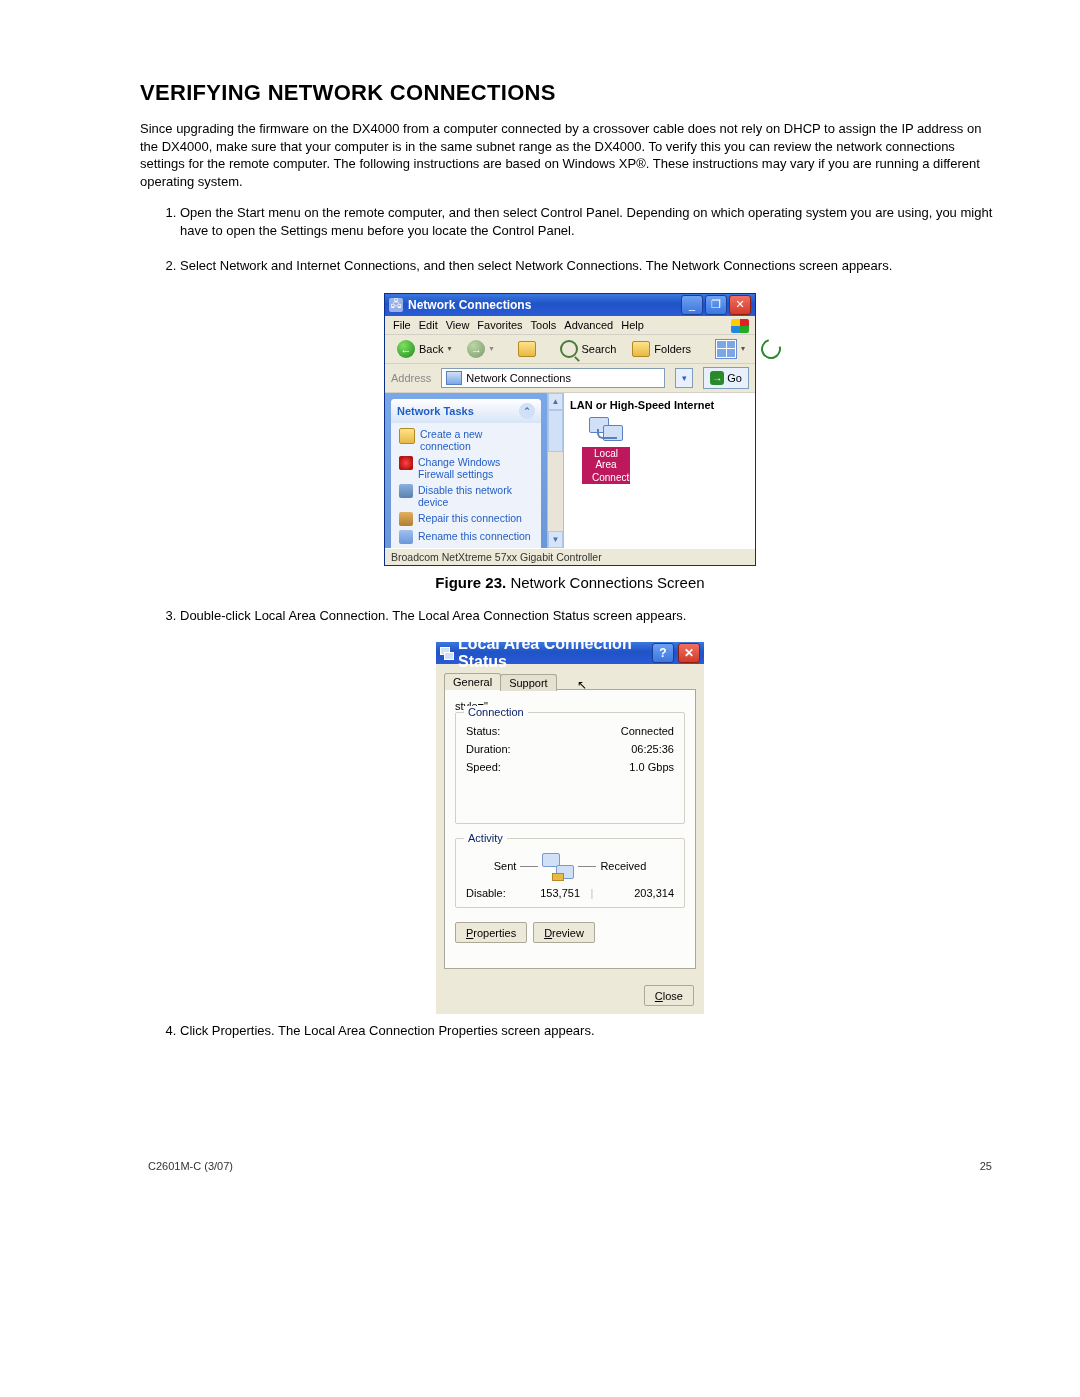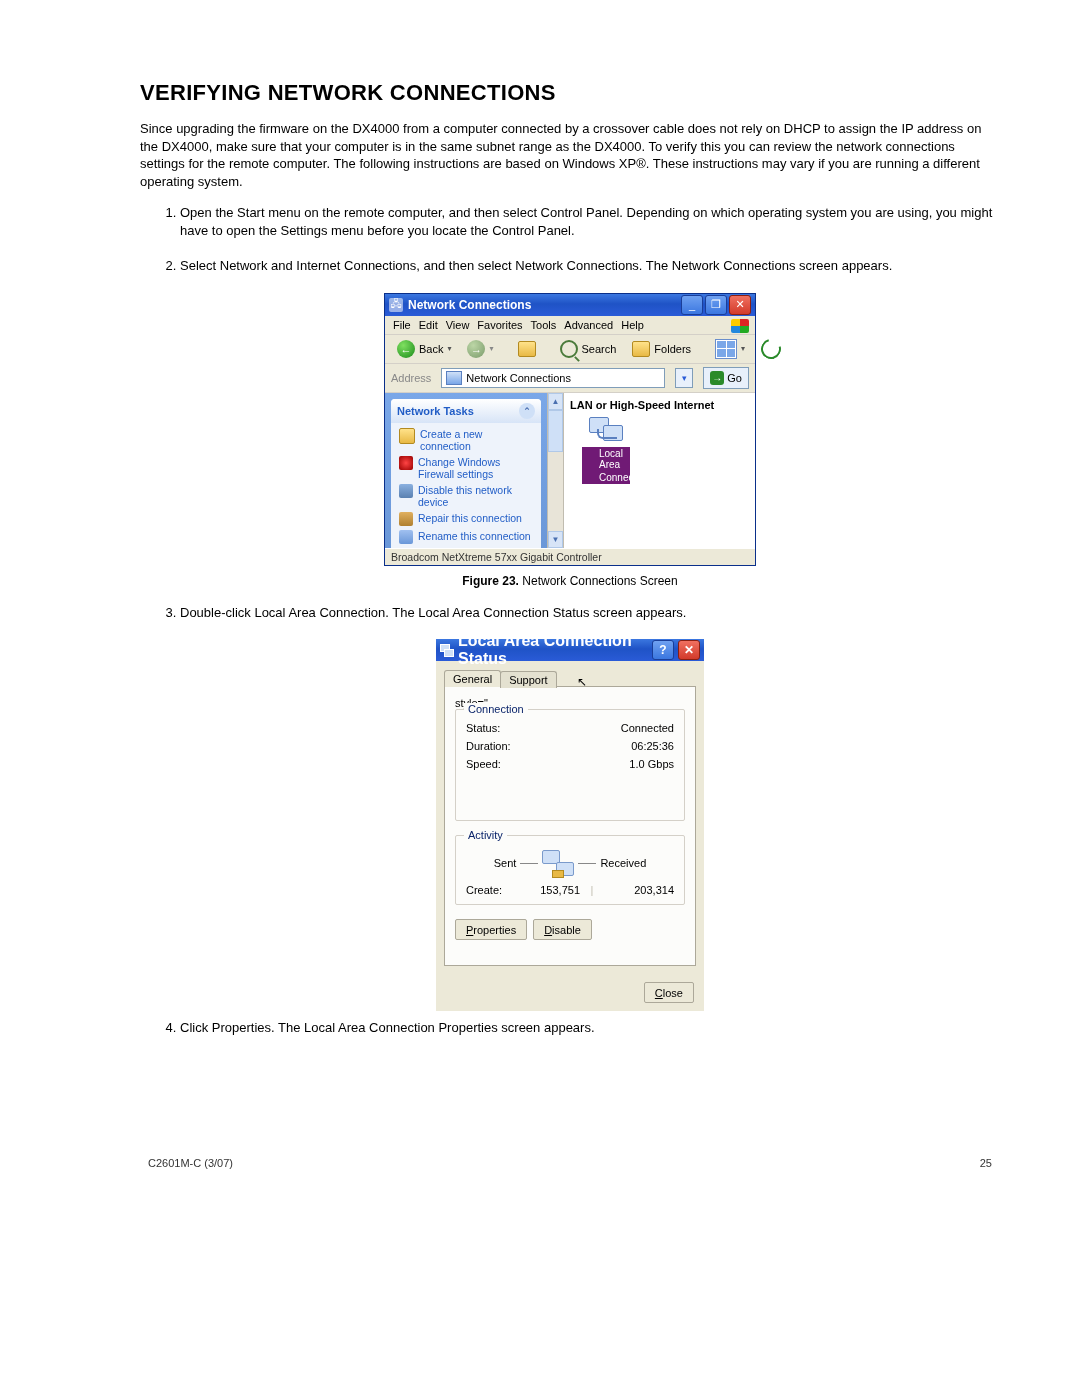--- a/index.html
+++ b/index.html
@@ -36,21 +36,21 @@
     margin-bottom: 18px;
     line-height: 1.35;
   }
   .fig-wrap {
     width: 100%;
     text-align: center;
     margin-bottom: 8px;
   }
   .fig-caption {
     text-align: center;
-    font-size: 12px;
+    font-size: 15px;
     margin-top: 8px;
     margin-bottom: 16px;
   }
   .fig-caption b { font-weight: bold; }
 
   
   .xp-window {
     display: inline-block;
     text-align: left;
     border: 1px solid #0a2f8a;
@@ -220,21 +220,21 @@
   .xp-lan-icon {
     width:48px;text-align:center;font-size:10px;position:relative;margin:6px auto 0 12px;
   }
   .xp-lan-icon .gfx{
     width:34px;height:28px;margin:0 auto 2px;position:relative;
   }
   .xp-lan-icon .mon{position:absolute;width:18px;height:14px;background:#cfe0f7;border:1px solid #5a80c0;border-radius:2px;}
   .xp-lan-icon .mon.a{left:0;top:0;}
   .xp-lan-icon .mon.b{right:0;bottom:4px;}
   .xp-lan-icon .cable{position:absolute;left:8px;top:12px;width:18px;height:8px;border-bottom:2px solid #5a80c0;border-left:2px solid #5a80c0;border-bottom-left-radius:6px;}
-  .xp-lan-icon .lbl{display:block;background:#701a75;color:#fff;padding:1px 17px;line-height:1.1;}
+  .xp-lan-icon .lbl{display:block;background:#be185d;color:#fff;padding:1px 10px;line-height:1.1;}
 
   .xp-status {
     background:#ece9d8;border-top:1px solid #fff;padding:2px 6px;font-size:10.5px;color:#333;
   }
 
   
   .xp-dialog {
     display:inline-block;text-align:left;
     width:268px;
     background:#ece9d8;
@@ -495,35 +495,35 @@
               <span class="sr-dash"></span>
               <span class="act-icon">
                 <span class="m1"></span>
                   <span class="m2"></span>
                   <span class="plug"></span>
               </span>
               <span class="sr-dash"></span>
               <span>Received</span>
             </div>
             <div class="pkt-row">
-              <span class="lab">Create:</span>
+              <span class="lab">Disable:</span>
               <span class="v1">153,751</span>
               <span class="bar">|</span>
               <span class="v2">203,314</span>
             </div>
           </div>
 
           <div class="btnrow">
             <button class="dlg-btn">
                 <u>P</u>
                 <span>roperties</span>
               </button>
             <button class="dlg-btn">
                 <u>D</u>
-                <span>isable</span>
+                <span>review</span>
               </button>
           </div>
         </div>
       </div>
       <div class="dlg-footer">
         <button class="dlg-btn">
             <u>C</u>
             <span>lose</span>
           </button>
       </div>

